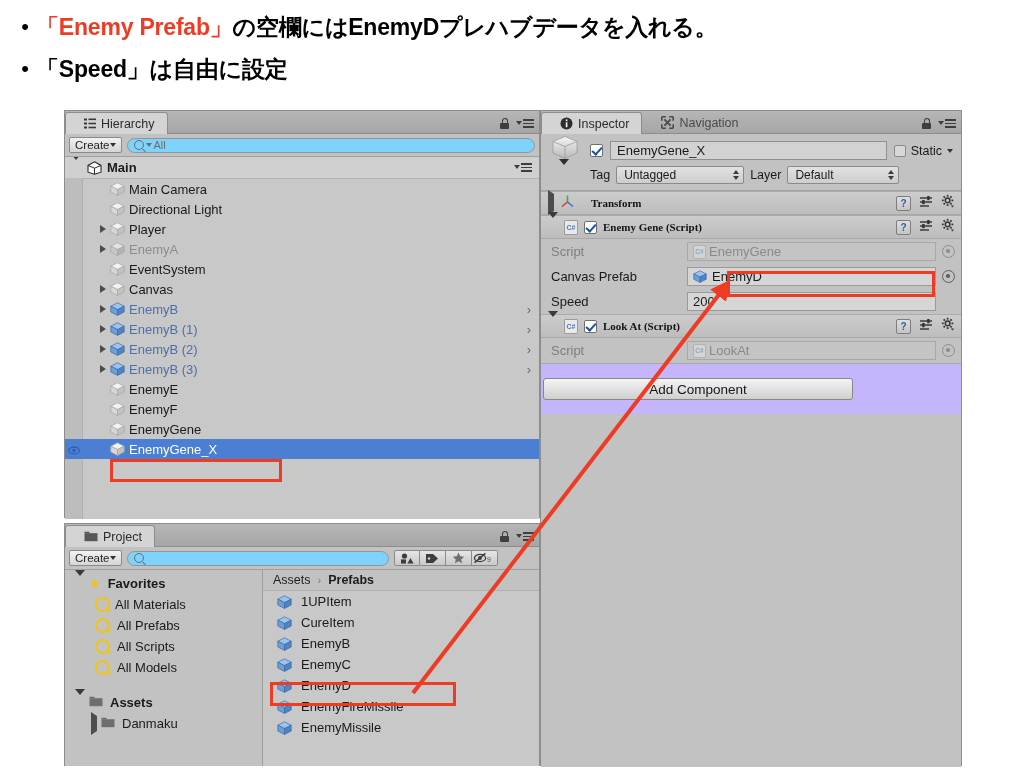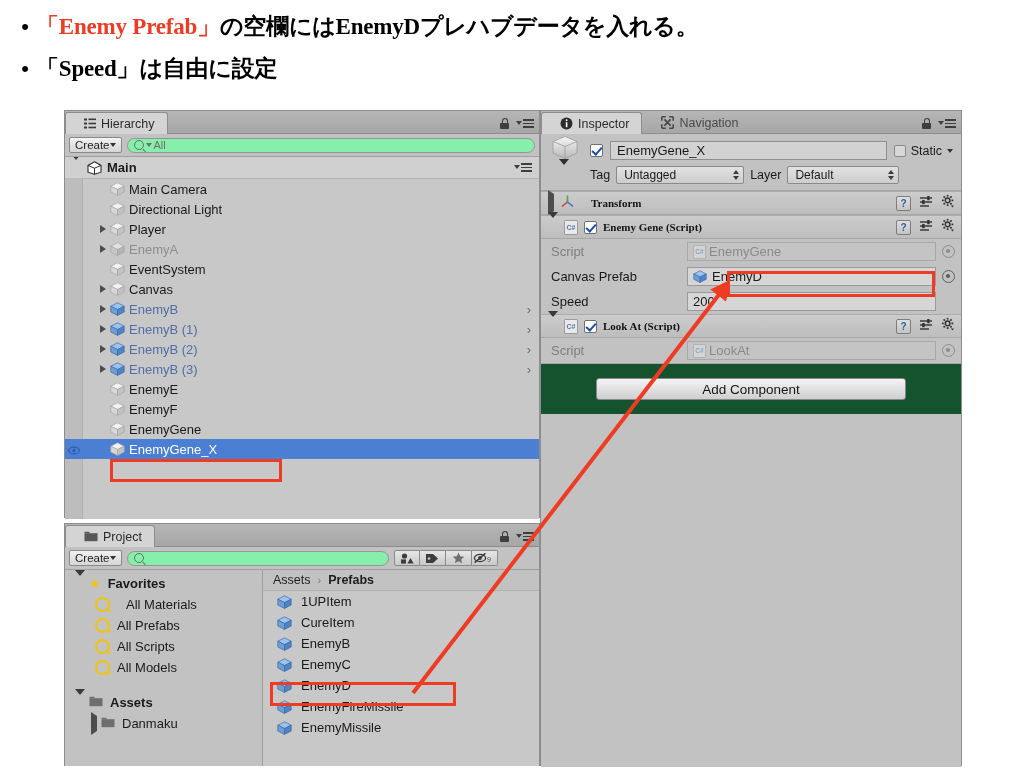--- a/index.html
+++ b/index.html
@@ -7,21 +7,21 @@
     width:1024px;height:768px;background:#ffffff;overflow:hidden;
     font-family:"Liberation Sans","DejaVu Sans",sans-serif;
     -webkit-font-smoothing:antialiased;
   }
   #root{position:relative;width:1024px;height:768px;}
 
   
   .bullets{position:absolute;left:0;top:10px;width:1024px;}
   .bullet-row{display:flex;align-items:flex-start;margin:0 0 8px 0;padding-left:14px;}
   .bullet-dot{width:22px;flex:0 0 22px;text-align:center;font-size:22px;line-height:34px;color:#000;}
-  .bullet-text{font-size:23px;line-height:34px;font-weight:bold;color:#000;letter-spacing:-0.2px;font-family:Liberation Serif, serif;}
+  .bullet-text{font-size:23px;line-height:34px;font-weight:bold;color:#000;letter-spacing:-0.2px;}
   .hl-red{color:#ee3b24;}
 
   
   .panel{position:absolute;background:#c2c2c2;border:1px solid #8d8d8d;box-sizing:border-box;}
   .tabbar{position:relative;height:22px;background:linear-gradient(#b6b6b6,#a6a6a6);
           border-bottom:1px solid #8d8d8d;display:flex;align-items:flex-end;}
   .tab{height:21px;display:flex;align-items:center;gap:5px;padding:0 12px 0 9px;font-size:12.5px;color:#2b2b2b;
        background:transparent;box-sizing:border-box;}
   .tab.active{background:#d4d4d4;border:1px solid #8d8d8d;border-bottom:none;border-radius:3px 3px 0 0;
               margin-bottom:-1px;height:22px;padding-left:18px;}
@@ -34,21 +34,21 @@
   .menu-ico{display:flex;align-items:center;gap:1px;}
   .menu-ico .cv{width:0;height:0;border-left:3.5px solid transparent;border-right:3.5px solid transparent;border-top:4px solid #3e3e3e;}
   .menu-ico .bars{display:flex;flex-direction:column;gap:2px;}
   .menu-ico .bars i{display:block;width:11px;height:1.8px;background:#3e3e3e;}
 
   .toolrow{height:23px;background:#c2c2c2;border-bottom:1px solid #a0a0a0;display:flex;align-items:center;
            padding:0 4px;gap:5px;box-sizing:border-box;}
   .btn-create{height:16px;background:linear-gradient(#f2f2f2,#d5d5d5);border:1px solid #8a8a8a;border-radius:2px;
               font-size:11.5px;color:#1e1e1e;display:flex;align-items:center;padding:0 5px;box-sizing:border-box;}
   .mini-caret{width:0;height:0;border-left:3px solid transparent;border-right:3px solid transparent;border-top:4px solid #333;}
-  .search-pill{flex:1;height:15px;background:#86efac;border:1px solid #959595;border-radius:8px;
+  .search-pill{flex:1;height:15px;background:#7dd3fc;border:1px solid #959595;border-radius:8px;
                display:flex;align-items:center;padding:0 6px;font-size:11px;color:#6d6d6d;gap:2px;box-sizing:border-box;}
   .mag{width:8px;height:8px;border:1.4px solid #6d6d6d;border-radius:50%;position:relative;flex:0 0 8px;}
   .mag::after{content:"";position:absolute;right:-3px;bottom:-2px;width:4px;height:1.4px;background:#6d6d6d;transform:rotate(45deg);}
 
   
   #hierarchy{left:64px;top:110px;width:476px;height:408px;}
   .h-body{position:relative;height:362px;background:#c8c8c8;overflow:hidden;}
   .row-main{height:21px;background:#d0d0d0;border-bottom:1px solid #b3b3b3;display:flex;align-items:center;
             padding-left:20px;font-size:13px;font-weight:bold;color:#1a1a1a;gap:5px;position:relative;}
   .gutter{position:absolute;left:0;top:21px;width:17px;bottom:0;background:#bdbdbd;border-right:1px solid #b0b0b0;}
@@ -121,21 +121,21 @@
   .prop-lbl{width:130px;font-size:13px;color:#1a1a1a;}
   .prop-lbl.dimlbl{color:#7e7e7e;}
   .field{flex:1;height:19px;background:#cbcbcb;border:1px solid #9a9a9a;display:flex;align-items:center;
          padding-left:5px;gap:3px;font-size:13px;color:#1a1a1a;box-sizing:border-box;}
   .field.ro{background:#c4c4c4;border-color:#a8a8a8;color:#8a8a8a;}
   .field.white{background:#d6d6d6;}
   .target{width:13px;height:13px;border:1.4px solid #5e5e5e;border-radius:50%;position:relative;flex:0 0 13px;box-sizing:border-box;}
   .target::after{content:"";position:absolute;left:3.3px;top:3.3px;width:3.6px;height:3.6px;background:#5e5e5e;border-radius:50%;}
   .target.dimt{border-color:#8e8e8e;}
   .target.dimt::after{background:#8e8e8e;}
-  .addcomp-wrap{border-top:1px solid #a8a8a8;padding:14px 18px;display:flex;justify-content:center;background:#14532d;}
+  .addcomp-wrap{border-top:1px solid #a8a8a8;padding:14px 2px;display:flex;justify-content:flex-start;background:#c4b5fd;}
   .addcomp{width:310px;height:22px;background:linear-gradient(#f4f4f4,#cfcfcf);border:1px solid #888;border-radius:3px;
            display:flex;align-items:center;justify-content:center;font-size:13.5px;color:#151515;box-sizing:border-box;}
 
   
   #anno{position:absolute;left:0;top:0;width:1024px;height:768px;pointer-events:none;}
   .redbox{position:absolute;border:3px solid #ee3b24;box-sizing:border-box;}
 </style>
 </head>
 <body>
 
@@ -471,21 +471,21 @@
             <div class="trow">
               <span style="width:6px;flex:0 0 6px"></span>
               <span class="twisty"><span class="tri-d"></span></span>
               <span class="star">★</span>
               <span style="font-weight:bold;margin-left:3px">Favorites</span>
             </div>
             <div class="trow">
               <span style="width:22px;flex:0 0 22px"></span>
               <span class="twisty"></span>
               <span class="magy"></span>
-              <span style="margin-left:12px">All Materials</span>
+              <span style="margin-left:1px">All Materials</span>
             </div>
             <div class="trow">
               <span style="width:22px;flex:0 0 22px"></span>
               <span class="twisty"></span>
               <span class="magy"></span>
               <span style="margin-left:3px">All Prefabs</span>
             </div>
             <div class="trow">
               <span style="width:22px;flex:0 0 22px"></span>
               <span class="twisty"></span>

